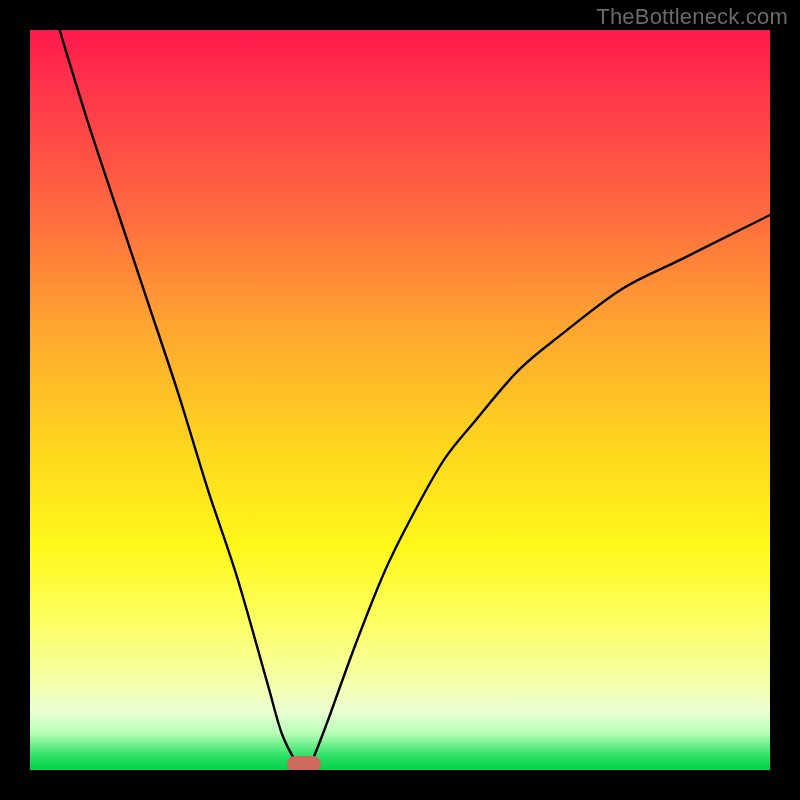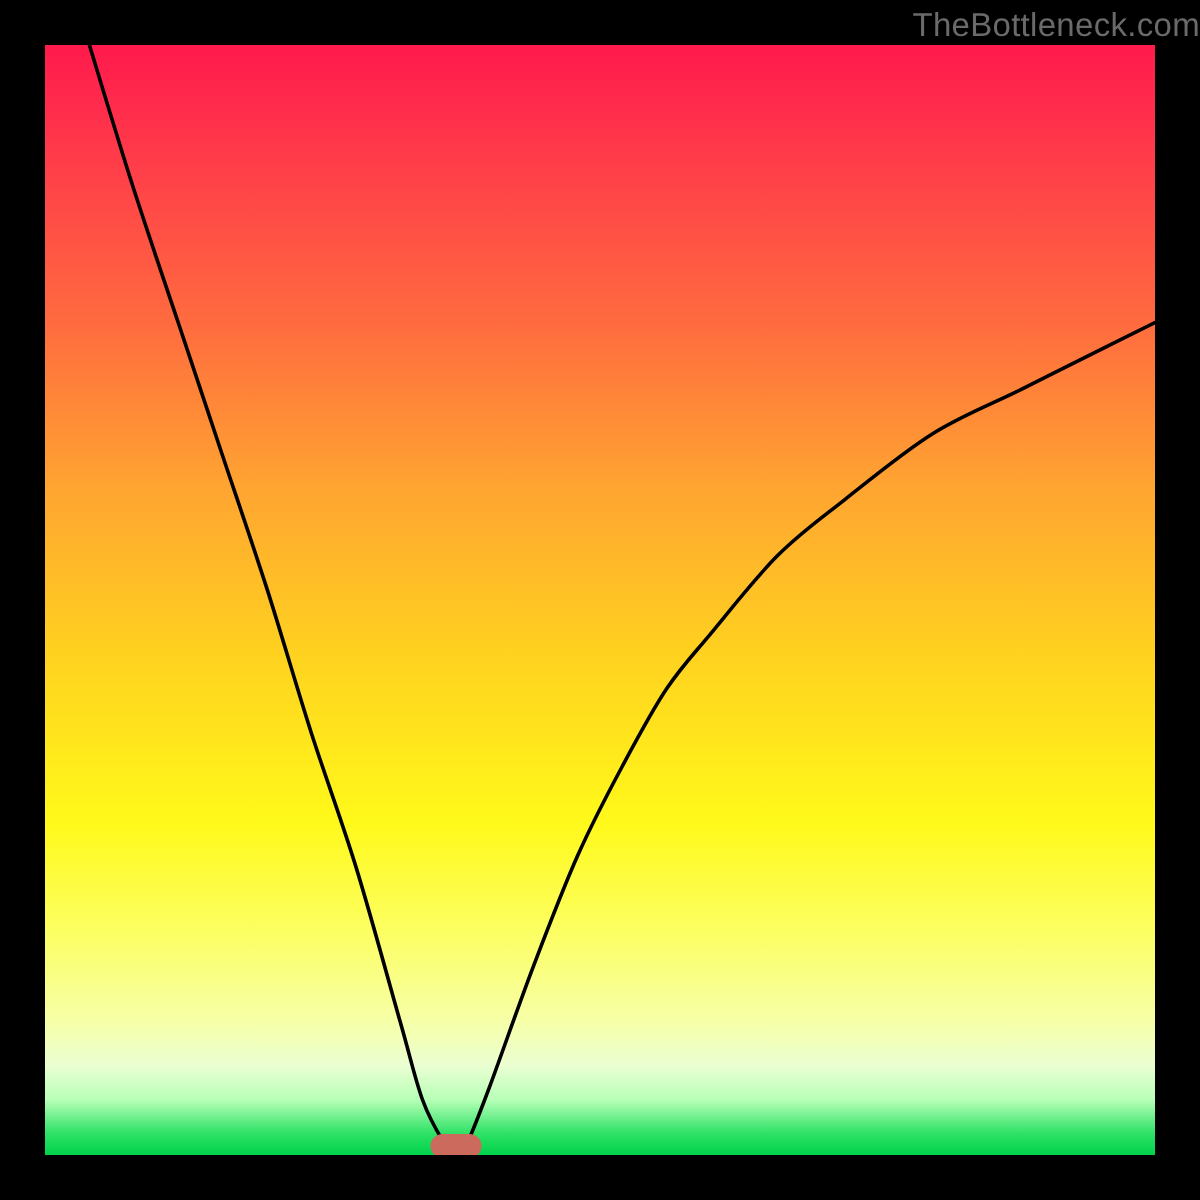--- a/index.html
+++ b/index.html
@@ -47,21 +47,21 @@
     position: absolute;
     width: 34px;
     height: 16px;
     border-radius: 10px;
     background: #cc6a5e;
     transform: translate(-50%, -50%);
   }
   .watermark {
     position: absolute;
     top: 4px;
-    right: 0;
+    right: 12px;
     color: #6a6a6a;
     font-size: 22px;
     letter-spacing: 0.2px;
     user-select: none;
   }
   svg.curve {
     position: absolute;
     inset: 0;
   }
 </style>

